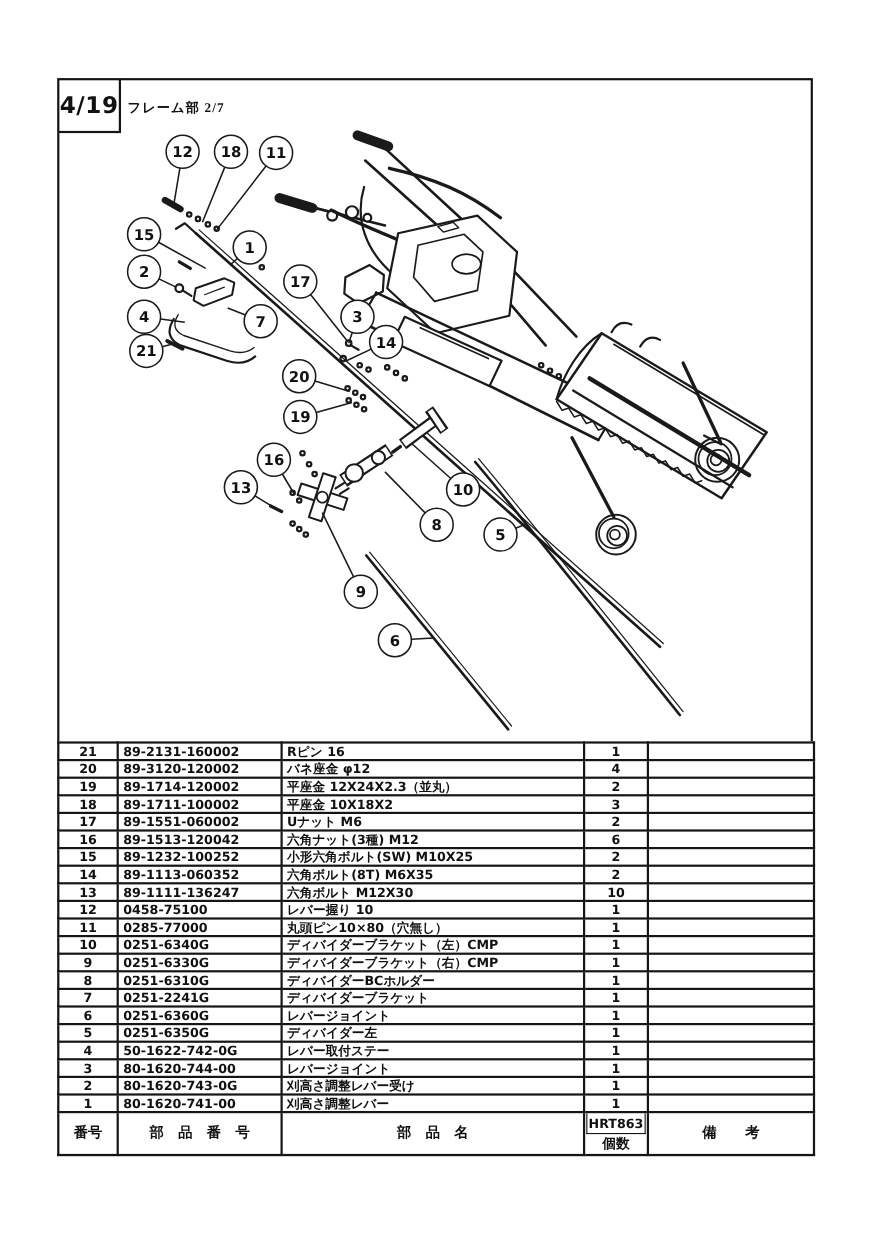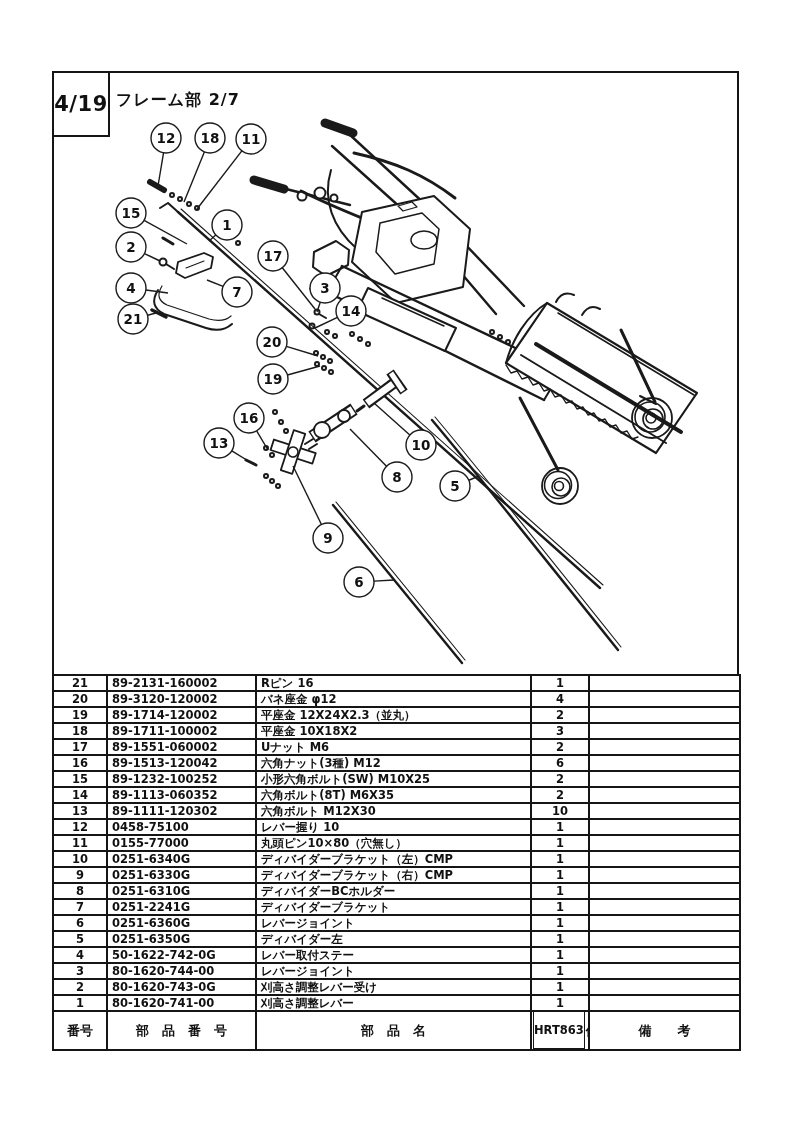--- a/index.html
+++ b/index.html
@@ -5,45 +5,45 @@
   html,body{margin:0;padding:0;background:#fff;}
   body{
     width:794px;height:1123px;position:relative;overflow:hidden;
     font-family:"DejaVu Sans","Liberation Sans",sans-serif;color:#111;
   }
   .page-border{
     position:absolute;left:52px;top:71px;width:687px;height:980px;
     border:2.5px solid #151515;box-sizing:border-box;background:#fff;
   }
   .pageno-box{
-    position:absolute;left:52px;top:71px;width:58px;height:66px;
+    position:absolute;left:52px;top:71px;width:58px;height:50px;
     border:2.5px solid #151515;box-sizing:border-box;background:#fff;
     display:flex;align-items:center;justify-content:center;
     font-size:21px;font-weight:bold;letter-spacing:0.5px;
   }
   .section-title{
     position:absolute;left:116px;top:90px;
-    font-size:16px;font-weight:bold;letter-spacing:1px;
+    font-size:12px;font-weight:bold;letter-spacing:1px;font-family:Liberation Serif, serif;
   }
   svg.diagram{position:absolute;left:0;top:0;width:794px;height:1123px;}
 
   table.parts{
     position:absolute;left:52px;top:674px;width:687px;
     border-collapse:collapse;table-layout:fixed;background:#fff;
   }
   table.parts td{
     border:2px solid #151515;height:16px;padding:0 4px;
     font-size:11.5px;font-weight:bold;line-height:12px;
     white-space:nowrap;overflow:hidden;box-sizing:border-box;
   }
   table.parts td.c{text-align:center;padding:0;}
   table.parts tr.hdr td{
     height:37px;font-size:13px;text-align:center;vertical-align:middle;
   }
-  .qtyhead{display:flex;height:37px;}
+  .qtyhead{display:flex;flex-direction:column;height:37px;}
   .qtyhead .model{
     flex:1;border:1.5px solid #151515;border-top:none;margin:0 1px;
     display:flex;align-items:center;justify-content:center;
     font-size:11.5px;font-weight:bold;
   }
   .qtyhead .qlabel{
     flex:1;display:flex;align-items:center;justify-content:center;
     font-size:12.5px;font-weight:bold;text-align:center;
   }
 </style>
@@ -310,35 +310,35 @@
       </tr>
       <tr>
         <td class="c">14</td>
         <td>89-1113-060352</td>
         <td>六角ボルト(8T) M6X35</td>
         <td class="c">2</td>
         <td></td>
       </tr>
       <tr>
         <td class="c">13</td>
-        <td>89-1111-120302</td>
+        <td>89-1111-136247</td>
         <td>六角ボルト M12X30</td>
         <td class="c">10</td>
         <td></td>
       </tr>
       <tr>
         <td class="c">12</td>
         <td>0458-75100</td>
         <td>レバー握り 10</td>
         <td class="c">1</td>
         <td></td>
       </tr>
       <tr>
         <td class="c">11</td>
-        <td>0155-77000</td>
+        <td>0285-77000</td>
         <td>丸頭ピン10×80（穴無し）</td>
         <td class="c">1</td>
         <td></td>
       </tr>
       <tr>
         <td class="c">10</td>
         <td>0251-6340G</td>
         <td>ディバイダーブラケット（左）CMP</td>
         <td class="c">1</td>
         <td></td>

